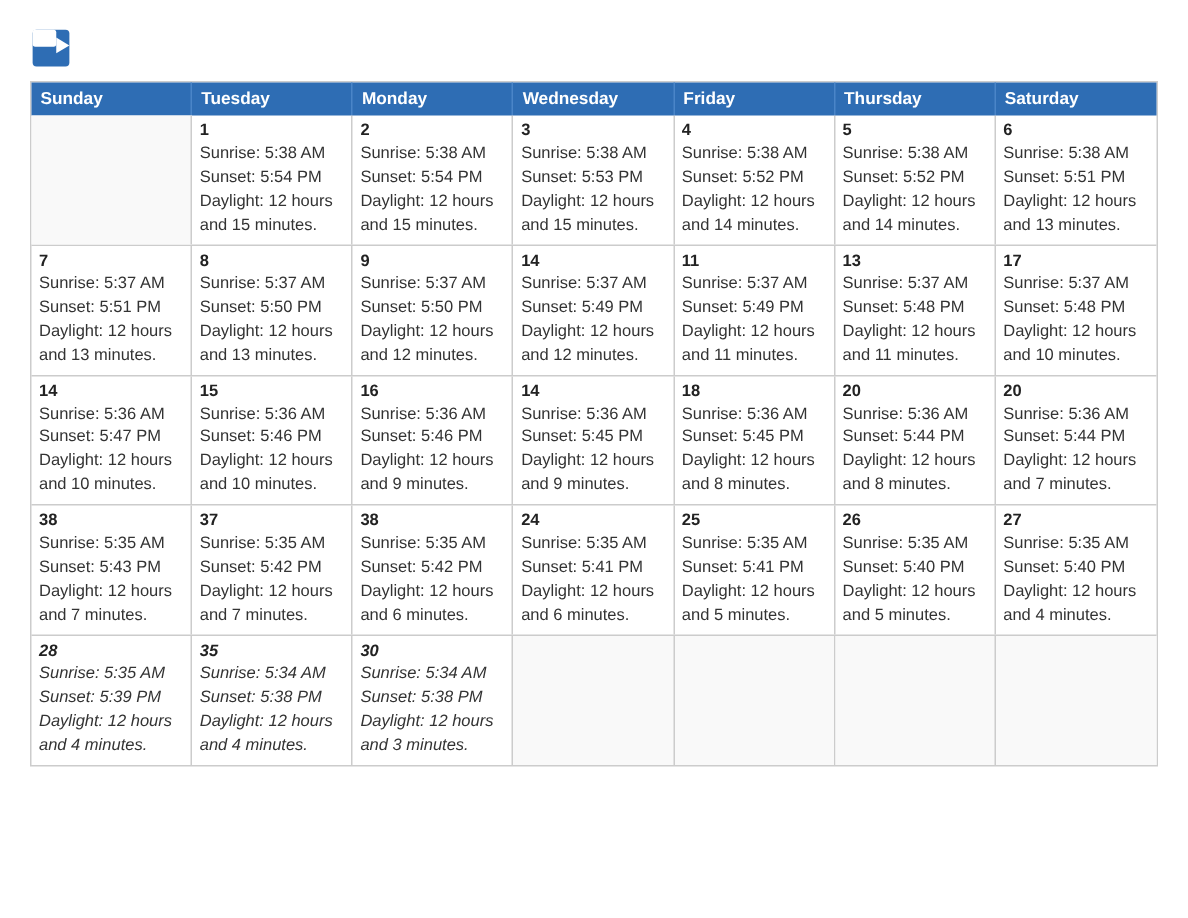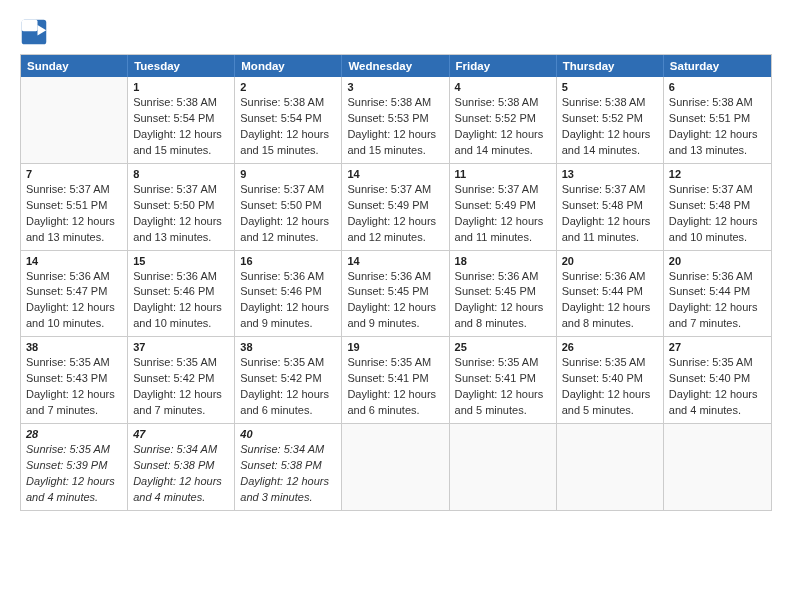--- a/index.html
+++ b/index.html
@@ -190,21 +190,21 @@
           </div>
           <div class="cal-cell">
             <span class="day-num">11</span>
             <div class="cell-text">Sunrise: 5:37 AM<br>Sunset: 5:49 PM<br>Daylight: 12 hours<br>and 11 minutes.</div>
           </div>
           <div class="cal-cell">
             <span class="day-num">13</span>
             <div class="cell-text">Sunrise: 5:37 AM<br>Sunset: 5:48 PM<br>Daylight: 12 hours<br>and 11 minutes.</div>
           </div>
           <div class="cal-cell">
-            <span class="day-num">12</span>
+            <span class="day-num">17</span>
             <div class="cell-text">Sunrise: 5:37 AM<br>Sunset: 5:48 PM<br>Daylight: 12 hours<br>and 10 minutes.</div>
           </div>
         </div>
         <div class="cal-row">
           <div class="cal-cell">
             <span class="day-num">14</span>
             <div class="cell-text">Sunrise: 5:36 AM<br>Sunset: 5:47 PM<br>Daylight: 12 hours<br>and 10 minutes.</div>
           </div>
           <div class="cal-cell">
             <span class="day-num">15</span>
@@ -238,21 +238,21 @@
           </div>
           <div class="cal-cell">
             <span class="day-num">37</span>
             <div class="cell-text">Sunrise: 5:35 AM<br>Sunset: 5:42 PM<br>Daylight: 12 hours<br>and 7 minutes.</div>
           </div>
           <div class="cal-cell">
             <span class="day-num">38</span>
             <div class="cell-text">Sunrise: 5:35 AM<br>Sunset: 5:42 PM<br>Daylight: 12 hours<br>and 6 minutes.</div>
           </div>
           <div class="cal-cell">
-            <span class="day-num">19</span>
+            <span class="day-num">24</span>
             <div class="cell-text">Sunrise: 5:35 AM<br>Sunset: 5:41 PM<br>Daylight: 12 hours<br>and 6 minutes.</div>
           </div>
           <div class="cal-cell">
             <span class="day-num">25</span>
             <div class="cell-text">Sunrise: 5:35 AM<br>Sunset: 5:41 PM<br>Daylight: 12 hours<br>and 5 minutes.</div>
           </div>
           <div class="cal-cell">
             <span class="day-num">26</span>
             <div class="cell-text">Sunrise: 5:35 AM<br>Sunset: 5:40 PM<br>Daylight: 12 hours<br>and 5 minutes.</div>
           </div>
@@ -260,25 +260,25 @@
             <span class="day-num">27</span>
             <div class="cell-text">Sunrise: 5:35 AM<br>Sunset: 5:40 PM<br>Daylight: 12 hours<br>and 4 minutes.</div>
           </div>
         </div>
         <div class="cal-row">
           <div class="cal-cell">
             <span class="day-num">28</span>
             <div class="cell-text">Sunrise: 5:35 AM<br>Sunset: 5:39 PM<br>Daylight: 12 hours<br>and 4 minutes.</div>
           </div>
           <div class="cal-cell">
-            <span class="day-num">47</span>
+            <span class="day-num">35</span>
             <div class="cell-text">Sunrise: 5:34 AM<br>Sunset: 5:38 PM<br>Daylight: 12 hours<br>and 4 minutes.</div>
           </div>
           <div class="cal-cell">
-            <span class="day-num">40</span>
+            <span class="day-num">30</span>
             <div class="cell-text">Sunrise: 5:34 AM<br>Sunset: 5:38 PM<br>Daylight: 12 hours<br>and 3 minutes.</div>
           </div>
           <div class="cal-cell empty"></div>
           <div class="cal-cell empty"></div>
           <div class="cal-cell empty"></div>
           <div class="cal-cell empty"></div>
         </div>
       </div>
   </div>
 </div>

